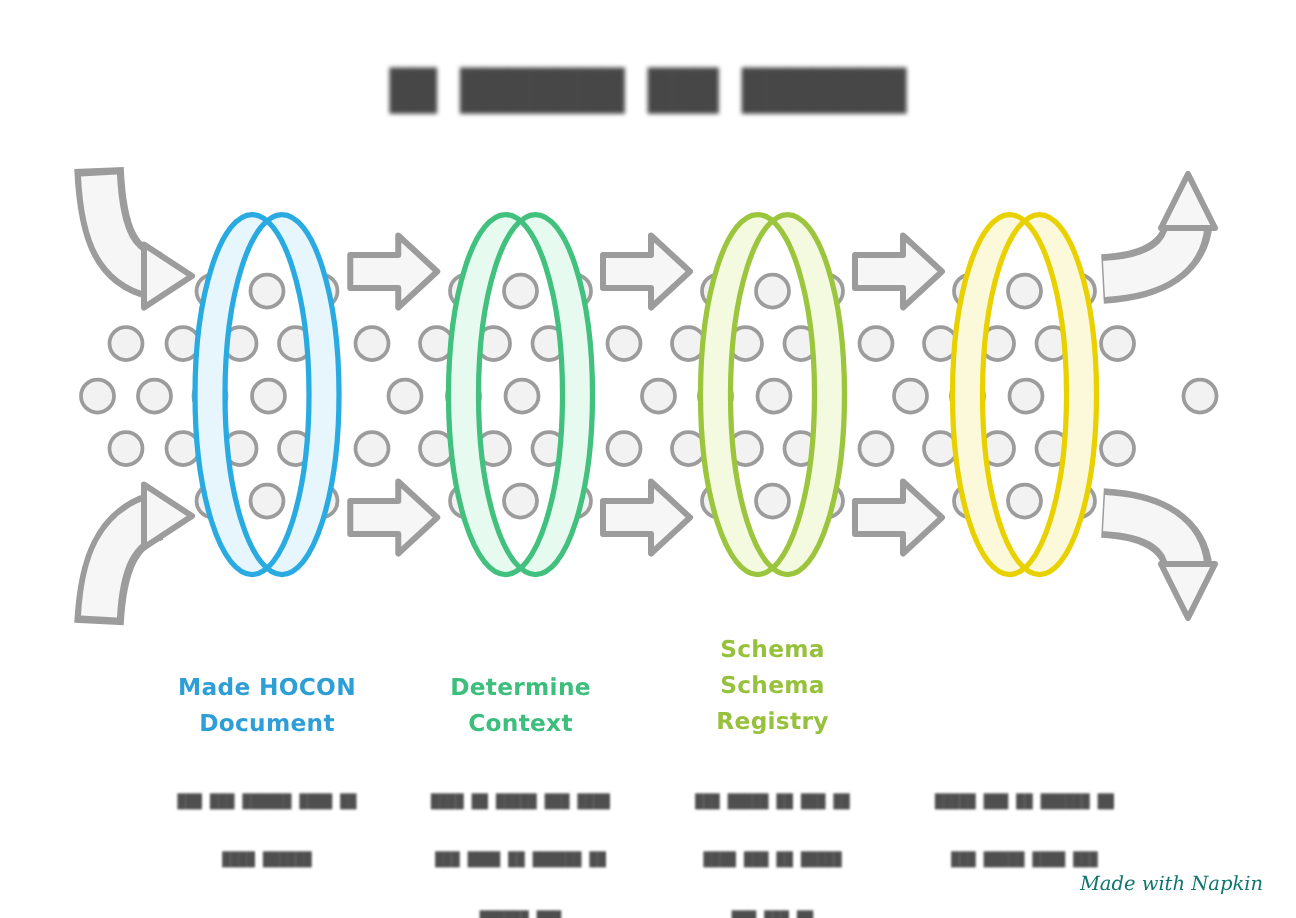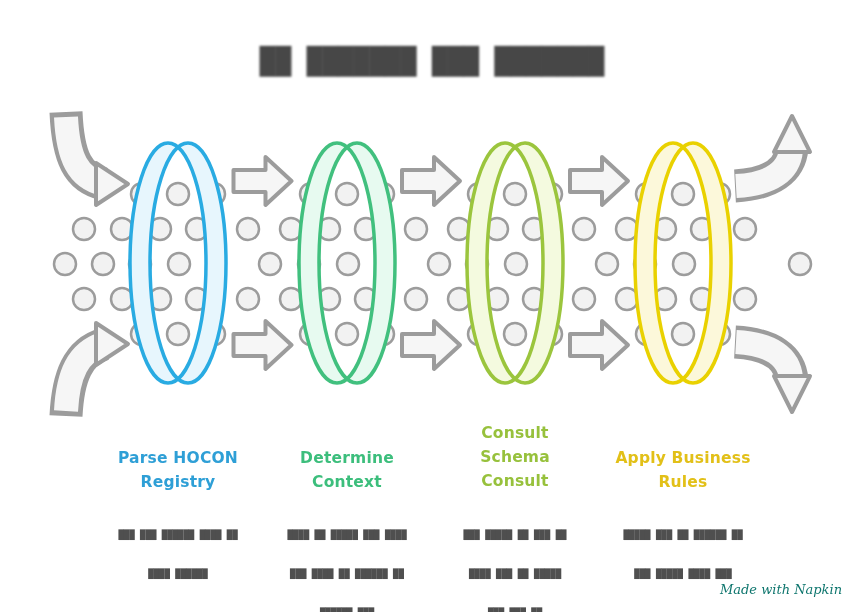--- a/index.html
+++ b/index.html
@@ -134,24 +134,23 @@
       <path d="M66 411 C68 374 78 352 103 344" fill="none" stroke="#F6F6F6" stroke-width="24"></path>
       <polygon points="96,323 128,344 96,365" fill="#F6F6F6" stroke="#9C9C9C" stroke-width="4" stroke-linejoin="round"></polygon>
       <path d="M735 186 C772 184 790 170 792 148" fill="none" stroke="#9C9C9C" stroke-width="33"></path>
       <path d="M736 186 C772 184 789 171 791 150" fill="none" stroke="#F6F6F6" stroke-width="24"></path>
       <polygon points="774,152 792,116 810,152" fill="#F6F6F6" stroke="#9C9C9C" stroke-width="4" stroke-linejoin="round"></polygon>
       <path d="M735 342 C772 344 790 358 792 380" fill="none" stroke="#9C9C9C" stroke-width="33"></path>
       <path d="M736 342 C772 344 789 357 791 378" fill="none" stroke="#F6F6F6" stroke-width="24"></path>
       <polygon points="774,376 792,412 810,376" fill="#F6F6F6" stroke="#9C9C9C" stroke-width="4" stroke-linejoin="round"></polygon>
     </svg>
 
-  <div class="step-label" style="left: 103px; top: 446px; width: 150px; color: rgb(46, 159, 214);">Parse HOCON Registry</div>
+  <div class="step-label" style="left: 103px; top: 446px; width: 150px; color: rgb(46, 159, 214);">Made HOCON Document</div>
   <div class="step-label" style="left: 287px; top: 446px; width: 120px; color: rgb(60, 190, 124);">Determine Context</div>
-  <div class="step-label" style="left: 470px; top: 421px; width: 90px; color: rgb(151, 193, 60);">Consult Schema Consult</div>
-  <div class="step-label" style="left: 608px; top: 446px; width: 150px; color: rgb(226, 192, 24);">Apply Business Rules</div>
+  <div class="step-label" style="left: 470px; top: 421px; width: 90px; color: rgb(151, 193, 60);">Schema Schema Registry</div>
 
   <div class="step-desc" style="left:98px;top:503px;width:160px;">
     <span>███ ███ ██████ ████ ██</span>
     <span>████ ██████</span>
     <span></span>
   </div>
   <div class="step-desc" style="left:267px;top:503px;width:160px;">
     <span>████ ██ █████ ███ ████</span>
     <span>███ ████ ██ ██████ ██</span>
     <span>██████ ███</span>

